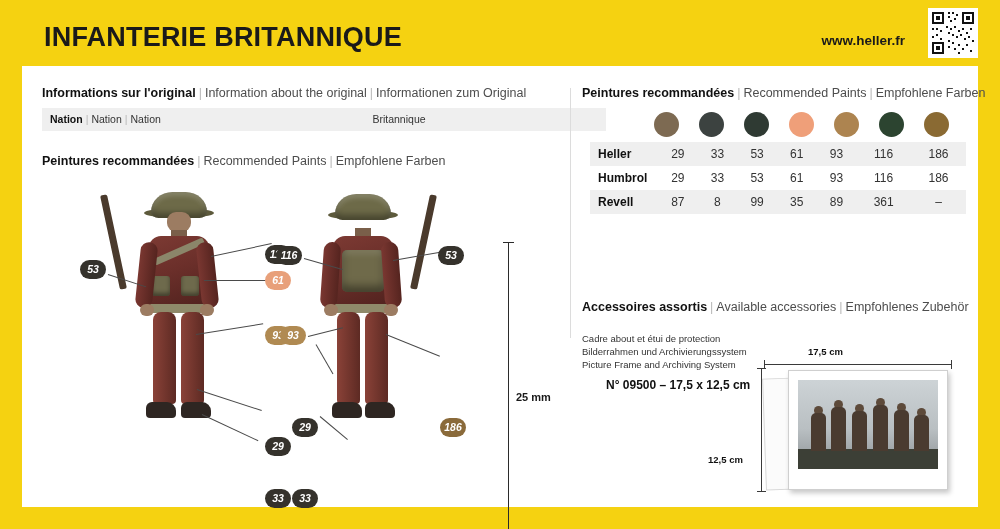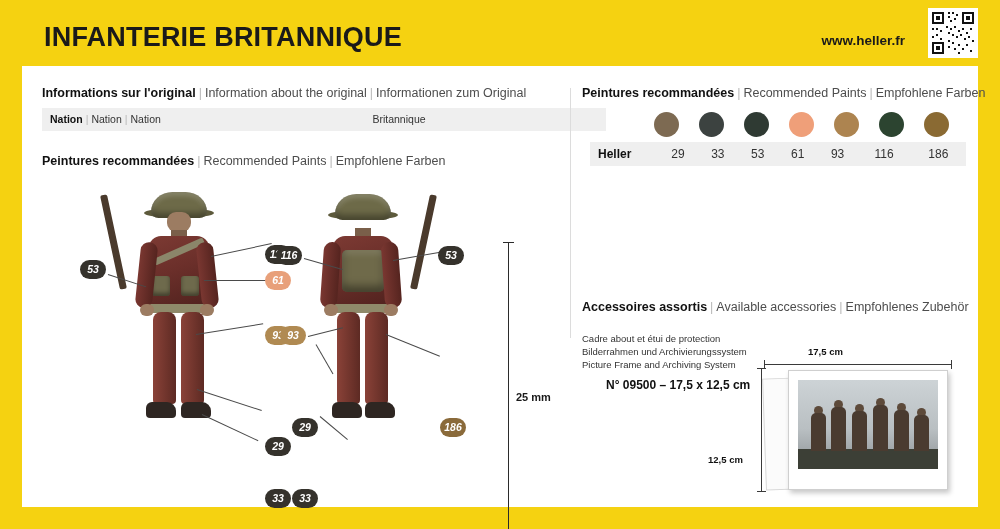--- a/index.html
+++ b/index.html
@@ -548,20 +548,40 @@
         <tr class="alt">
       <td class="brand">Heller</td>
       <td>29</td>
       <td>33</td>
       <td>53</td>
       <td>61</td>
       <td>93</td>
       <td>116</td>
       <td>186</td>
     </tr>
+    <tr>
+      <td class="brand">Humbrol</td>
+      <td>29</td>
+      <td>33</td>
+      <td>53</td>
+      <td>61</td>
+      <td>93</td>
+      <td>116</td>
+      <td>186</td>
+    </tr>
+    <tr class="alt">
+      <td class="brand">Revell</td>
+      <td>87</td>
+      <td>8</td>
+      <td>99</td>
+      <td>35</td>
+      <td>89</td>
+      <td>361</td>
+      <td>–</td>
+    </tr>
   </tbody>
     </table>
 
   <div class="sec-head" id="acc-head">
     <b>Accessoires assortis</b><span class="sep">|</span><span class="lite">Available accessories</span><span class="sep">|</span><span class="lite">Empfohlenes Zubehör</span>
   </div>
 
   <div id="acc-text">
     <div>Cadre about et étui de protection</div>
     <div>Bilderrahmen und Archivierungssystem</div>

